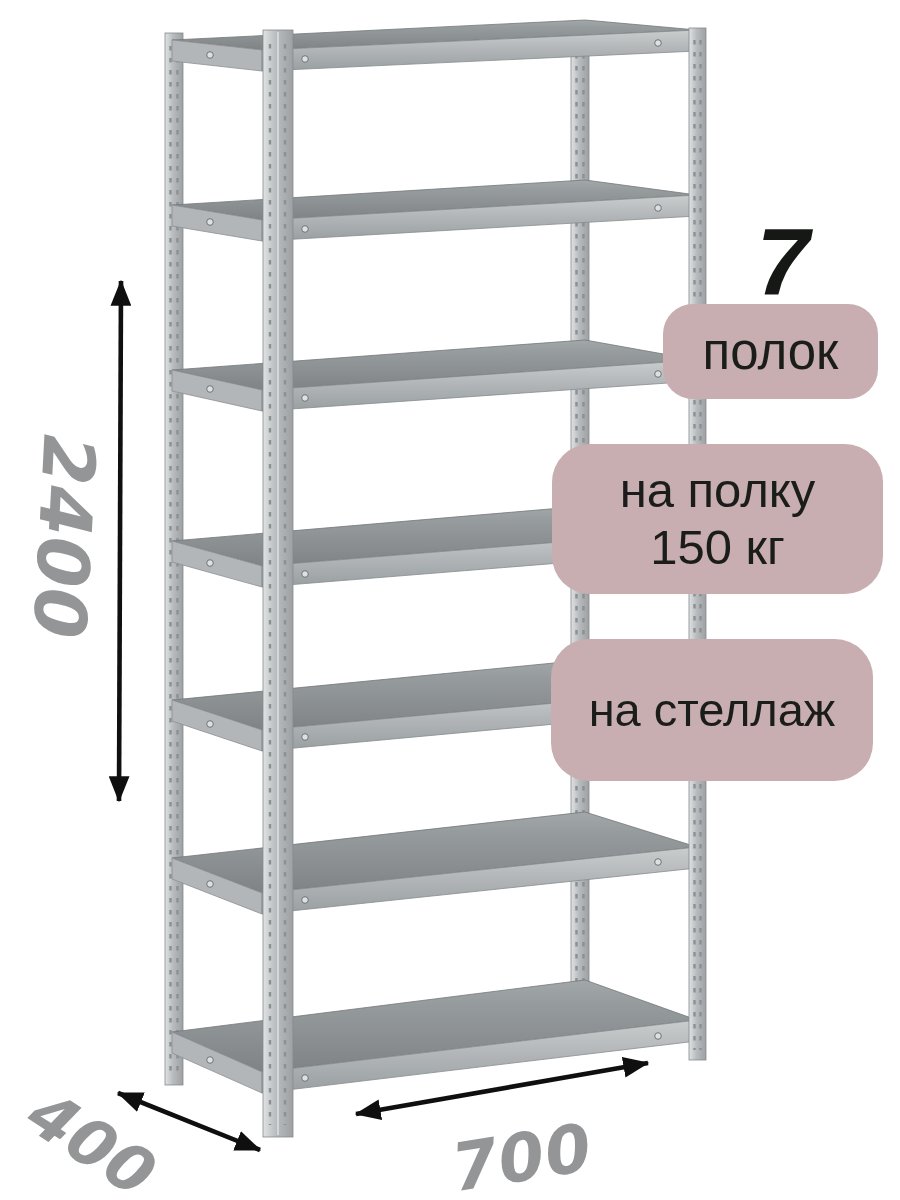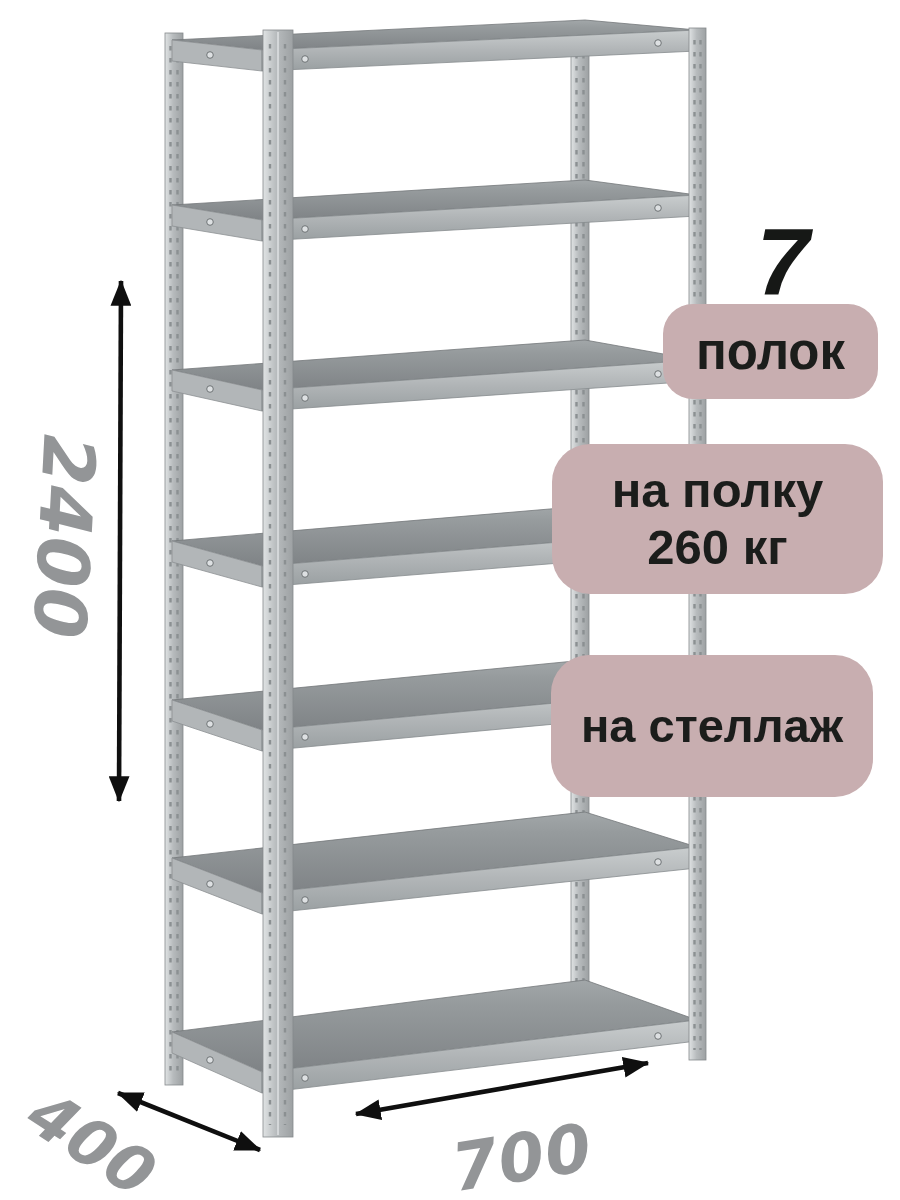--- a/index.html
+++ b/index.html
@@ -11,24 +11,24 @@
   .st{fill:url(#gTop);stroke:#73777a;stroke-width:0.8;}
   .fb{fill:url(#gBeam);stroke:#878b8e;stroke-width:0.8;}
   .sb{fill:#b2b6b8;stroke:#8d9193;stroke-width:0.8;}
   .bolt{fill:#dde0e2;stroke:#6e7375;stroke-width:1;}
   .post{fill:url(#gPost);stroke:#85898c;stroke-width:0.8;}
   .perf{stroke:#8b9092;stroke-width:2.4;stroke-dasharray:4.5 7.5;fill:none;}
   .dimline{stroke:#0f0f0f;stroke-width:4.6;fill:none;}
 
   
   .badge{position:absolute;background:#c8aeb0;color:#1b1d1b;display:flex;flex-direction:column;
-         align-items:center;justify-content:center;font-weight:700;text-align:center;line-height:1.16;}
+         align-items:center;justify-content:center;font-weight:400;text-align:center;line-height:1.16;}
   #badge-shelf-count{left:663px;top:304px;width:215px;height:95px;border-radius:30px;font-size:51px;}
   #badge-shelf-load{left:552px;top:444px;width:331px;height:150px;border-radius:38px;font-size:49px;align-items:center;}
-  #badge-rack-load{left:551px;top:639px;width:322px;height:142px;border-radius:38px;font-size:47px;margin-top:16px;}
+  #badge-rack-load{left:551px;top:639px;width:322px;height:142px;border-radius:38px;font-size:47px;}
 
   
   #big-count{position:absolute;left:783px;top:262px;transform:translate(-50%,-50%);
              font-size:95px;font-weight:800;font-style:italic;color:#161816;}
 
   
   .dim{position:absolute;color:#939597;font-style:italic;font-weight:600;
        font-family:"DejaVu Sans",sans-serif;letter-spacing:1px;white-space:nowrap;}
   #dim-height{left:64px;top:537px;transform:translate(-50%,-50%) rotate(93deg);font-size:72px;}
   #dim-depth{left:92px;top:1144px;transform:translate(-50%,-50%) rotate(33deg);font-size:64px;}
@@ -148,21 +148,21 @@
     </g>
   </svg>
 
   <div id="big-count">7</div>
 
   <div class="badge" id="badge-shelf-count">
     <span>полок</span>
   </div>
   <div class="badge" id="badge-shelf-load">
     <span>на полку</span>
-    <span>260 кг</span>
+    <span>150 кг</span>
   </div>
   <div class="badge" id="badge-rack-load">
     <span>на стеллаж</span>
   </div>
 
   <div class="dim" id="dim-height">2400</div>
   <div class="dim" id="dim-depth">400</div>
   <div class="dim" id="dim-width">700</div>
 
 </div>

